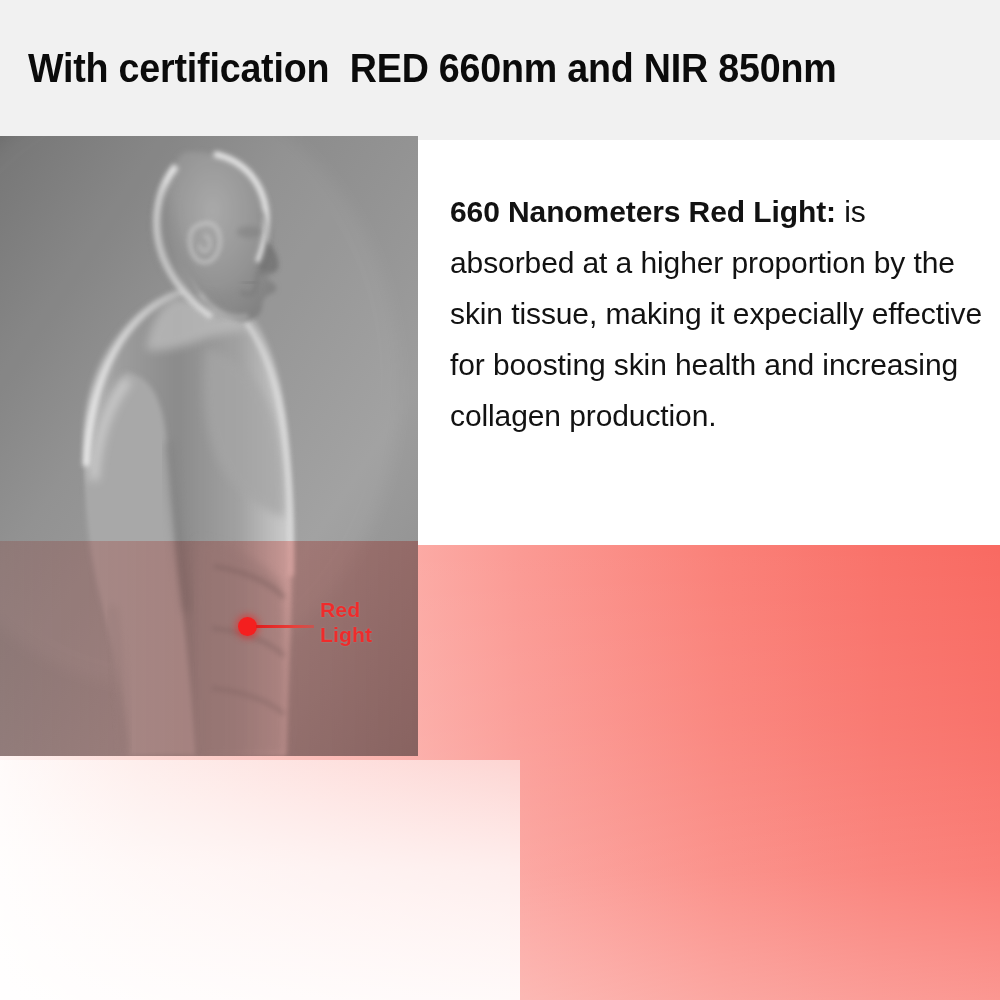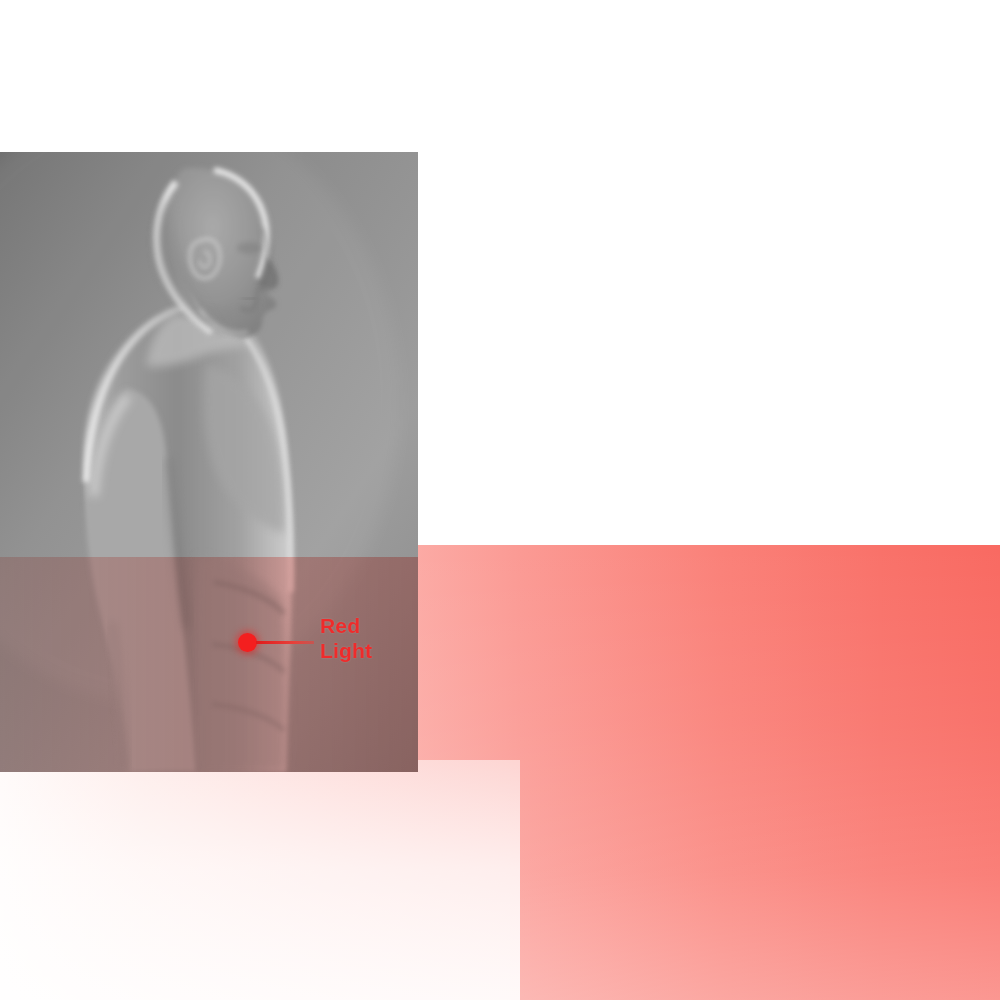--- a/index.html
+++ b/index.html
@@ -75,21 +75,21 @@
     background: linear-gradient(to bottom,
       rgba(255,255,255,0.55) 0%,
       rgba(255,255,255,0.80) 45%,
       rgba(255,255,255,0.92) 100%);
   }
 
   
   #photo-panel {
     position: absolute;
     left: 0;
-    top: 152px;
+    top: 136px;
     width: 418px;
     height: 620px;
     overflow: hidden;
     background: #8e8e8e;
   }
   #photo-svg {
     position: absolute;
     left: 0; top: 0;
     width: 418px;
     height: 620px;
@@ -158,20 +158,23 @@
   #copy-nir {
     left: 450px;
     top: 627px;
   }
 </style>
 </head>
 <body>
 
 <div id="page">
 
+  <div id="header-band">
+    <div id="header-title">With certification  RED 660nm and NIR 850nm</div>
+  </div>
 
   <div id="pink-band"></div>
   <div id="pink-band-left-fade"></div>
 
   <div id="photo-panel">
     <svg id="photo-svg" viewBox="0 0 418 620" preserveAspectRatio="none">
       <defs>
         <linearGradient id="bgGrad" x1="0" y1="0" x2="1" y2="1">
           <stop offset="0%" stop-color="#6f6f6f"></stop>
           <stop offset="35%" stop-color="#8c8c8c"></stop>
@@ -328,15 +331,18 @@
 
     <div id="photo-red-wash"></div>
 
     <div class="callout-dot" id="dot-red"></div>
     <div class="callout-line" id="line-red"></div>
     <div class="callout-label" id="label-red">Red
 Light</div>
 
   </div>
 
+  <div class="copy-block" id="copy-red">
+    <b>660 Nanometers Red Light:</b><span> is absorbed at a higher proportion by the skin tissue, making it expecially effective for boosting skin health and increasing collagen production.</span>
+  </div>
 
 
 </div>
 
 </body></html>

